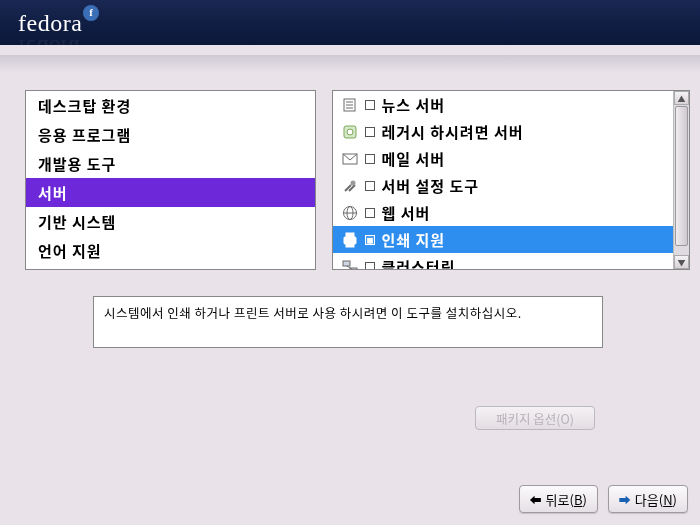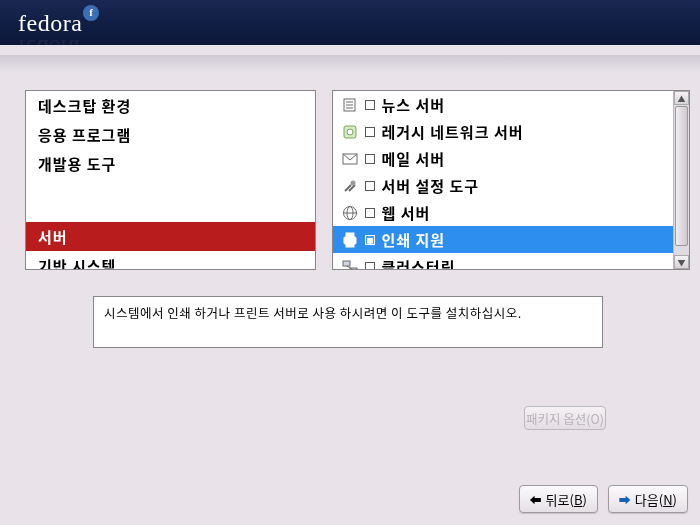--- a/index.html
+++ b/index.html
@@ -100,23 +100,22 @@
     border-radius:2px;
   }
   .cat-item {
     padding: 4px 12px;
     font-size: 15px;
     font-weight:bold;
     letter-spacing:1px;
     cursor:default;
   }
   .cat-item.selected {
-    background:#b91c1c;
+    background:#6d28d9;
     color:#fff;
-    margin-top:44px;
   }
   .pkg-item {
     display:flex;
     align-items:center;
     gap:6px;
     padding:3px 8px;
     font-size:15px;
     font-weight:bold;
     letter-spacing:1px;
     cursor:default;
@@ -149,24 +148,24 @@
     width:510px;
     height:52px;
     background:#fff;
     border:1px solid #888;
     padding:6px 10px;
     font-size:12.5px;
     letter-spacing:.5px;
   }
   .pkg-options-btn{
     position:absolute;
-    right:84px;
+    right:95px;
     top:316px;
     height:24px;
-    padding:0 1px;
+    padding:0 20px;
     background:linear-gradient(#f5f2f5,#e2dde2);
     border:1px solid #bcb8bc;
     border-radius:4px;
     font-size:12.5px;
     color:#b8b2b8;
     display:flex;align-items:center;
   }
   .footer{
     position:absolute;
     right:12px;
@@ -227,21 +226,21 @@
             <span>뉴스 서버</span>
           </div>
           <div class="pkg-item">
             <span class="pkg-icon">
               <svg width="18" height="18" viewBox="0 0 18 18">
                 <rect x="3" y="3" width="12" height="12" rx="2" fill="#d6e8c9" stroke="#7aa85a"></rect>
                 <circle cx="9" cy="9" r="3" fill="#fff" stroke="#7aa85a"></circle>
               </svg>
             </span>
             <span class="pkg-check"></span>
-            <span>레거시 네트워크 서버</span>
+            <span>레거시 하시려면 서버</span>
           </div>
           <div class="pkg-item">
             <span class="pkg-icon">
               <svg width="18" height="18" viewBox="0 0 18 18">
                 <rect x="2" y="4" width="14" height="10" fill="#fff" stroke="#6b6b6b"></rect>
                 <polyline points="2,4 9,10 16,4" fill="none" stroke="#6b6b6b"></polyline>
               </svg>
             </span>
             <span class="pkg-check"></span>
             <span>메일 서버</span>

